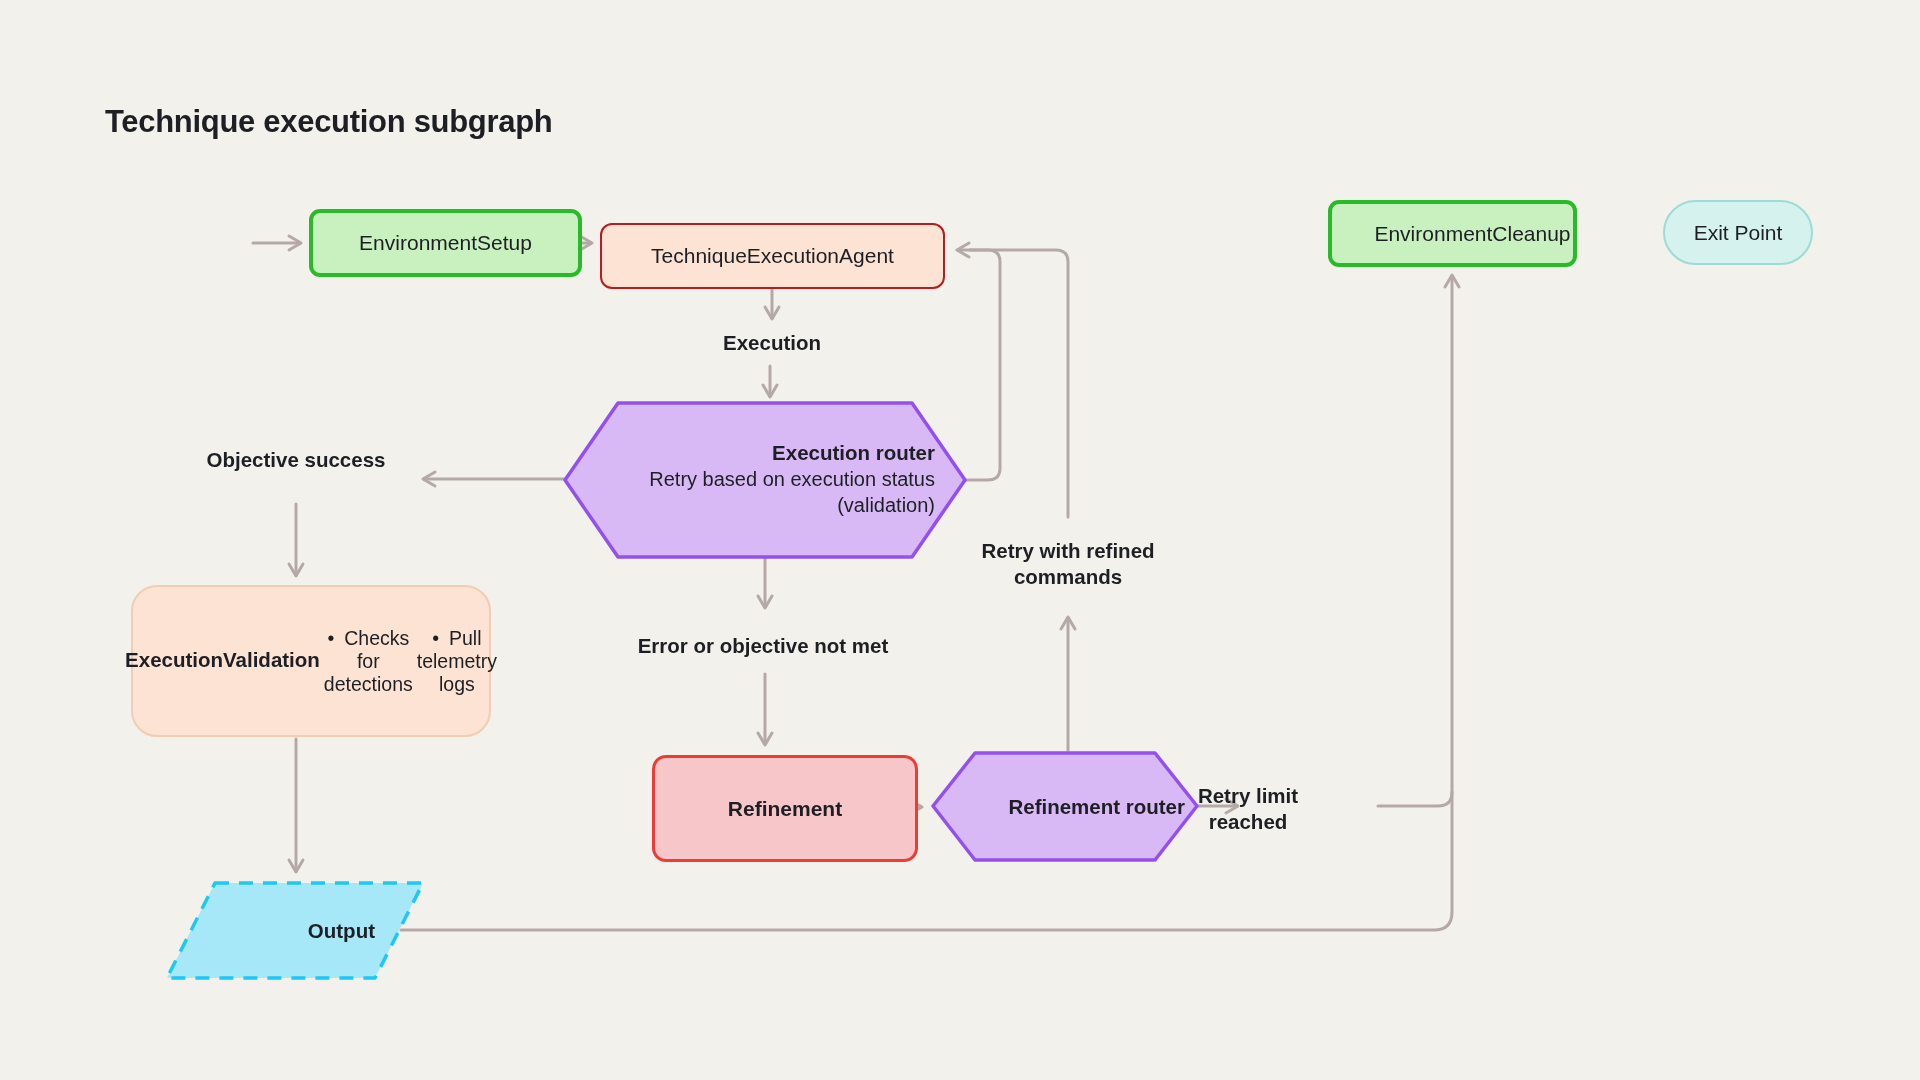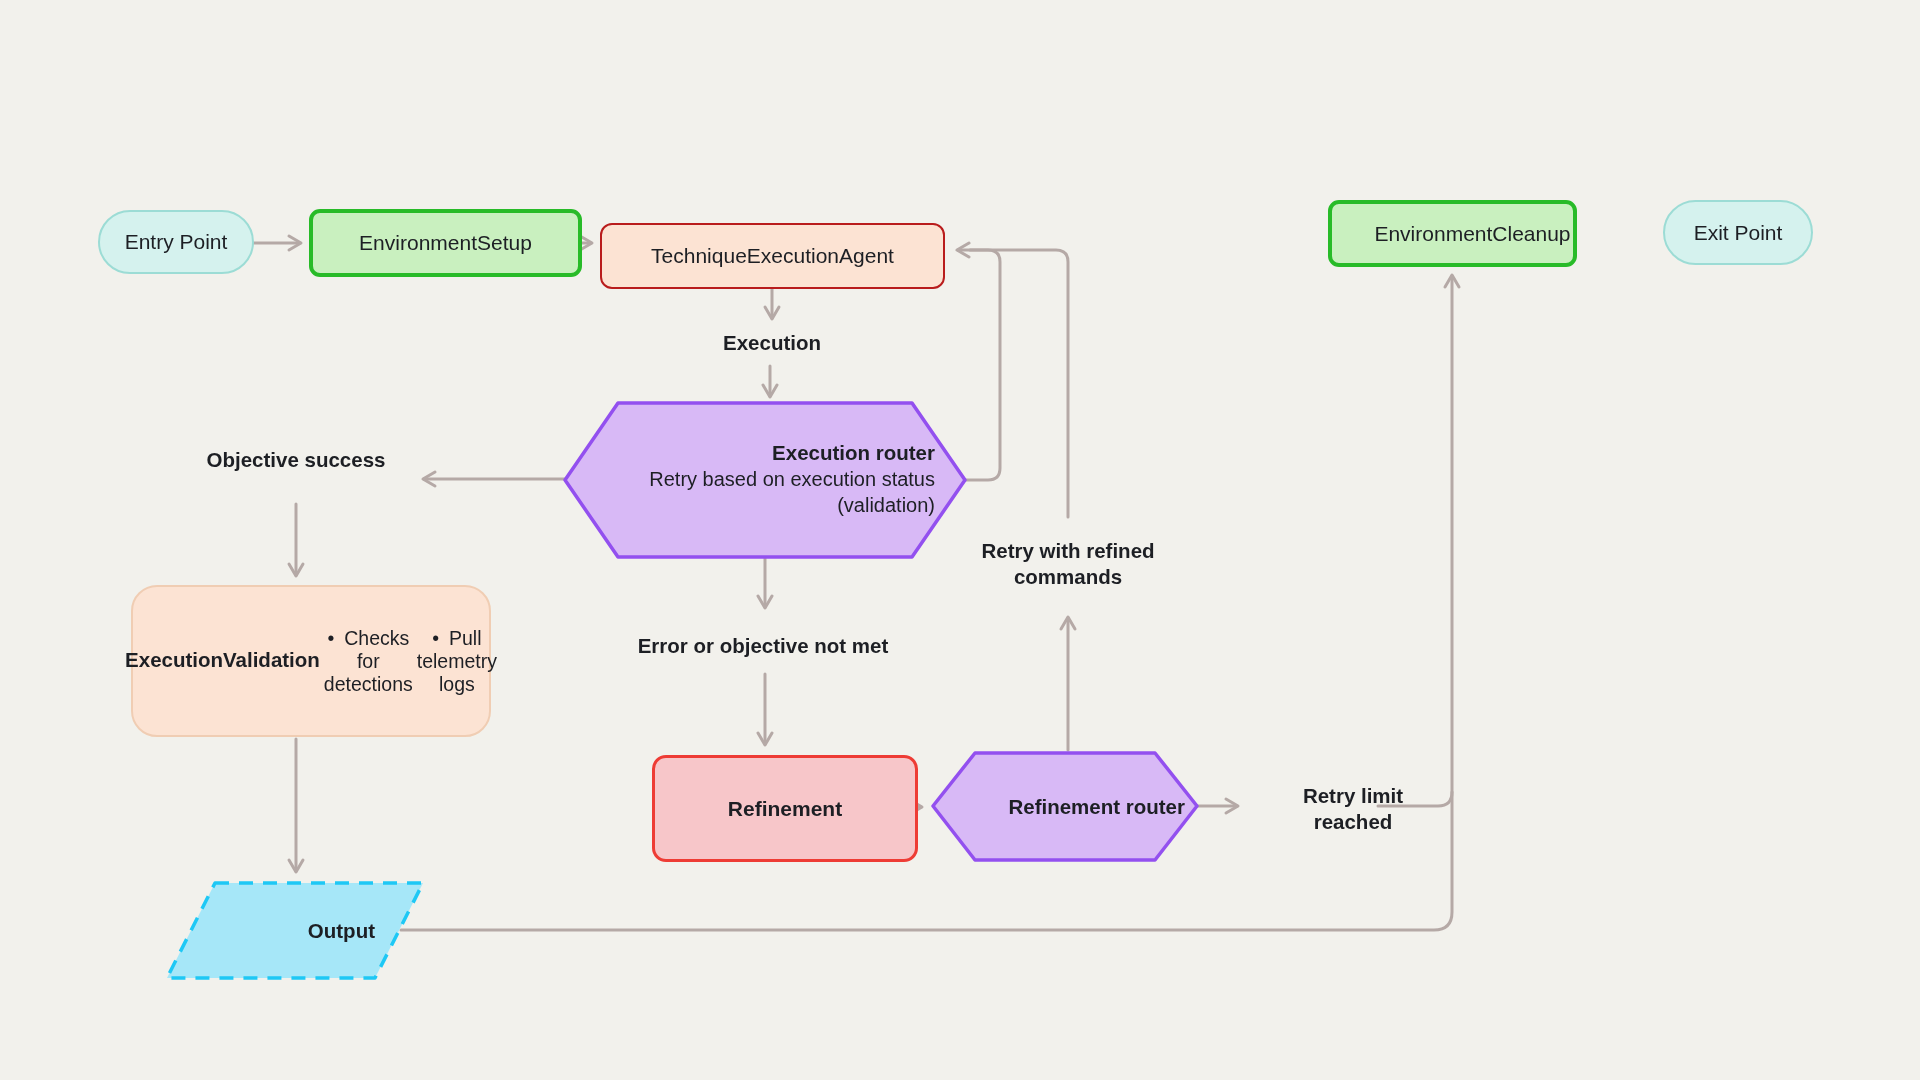--- a/index.html
+++ b/index.html
@@ -86,24 +86,22 @@
       <path d="M 1068 750 V 618" marker-end="url(#arrow)"></path>
       <path d="M 1068 517 V 262 Q 1068 250 1056 250 H 958" marker-end="url(#arrow)"></path>
       <path d="M 965 480 H 988 Q 1000 480 1000 468 V 262 Q 1000 250 988 250 H 970"></path>
     </g>
 
     <polygon points="565,480 618,403 912,403 965,480 912,557 618,557" fill="#d8b9f6" stroke="#9350ef" stroke-width="3.5" stroke-linejoin="round"></polygon>
     <polygon points="933,806 975,753 1155,753 1197,806 1155,860 975,860" fill="#d8b9f6" stroke="#9350ef" stroke-width="3.5" stroke-linejoin="round"></polygon>
     <polygon points="215,883 423,883 375,978 167,978" fill="#a6e7f8" stroke="#1ec8f5" stroke-width="3.5" stroke-dasharray="14 10" stroke-linejoin="round"></polygon>
   </svg>
 
+  <div class="title">Technique execution subgraph</div>
 
-  <div class="node pill node-entry">
-    <span>Entry Point</span>
-  </div>
 
   <div class="node green node-setup">
     <span>EnvironmentSetup</span>
   </div>
 
   <div class="node peach node-agent">
     <span>TechniqueExecutionAgent</span>
   </div>
 
   <div class="node node-validation">
@@ -146,18 +144,18 @@
 
   <div class="edgelabel" style="left:296px; top:460px;">Objective success</div>
 
   <div class="edgelabel" style="left:763px; top:646px;">Error or objective not met</div>
 
   <div class="edgelabel" style="left:1068px; top:564px;">
     <div>Retry with refined</div>
     <div>commands</div>
   </div>
 
-  <div class="edgelabel" style="left:1353px; top:809px;">
+  <div class="edgelabel" style="left:1248px; top:809px;">
     <div>Retry limit</div>
     <div>reached</div>
   </div>
 
 </div>
 
 </body></html>

